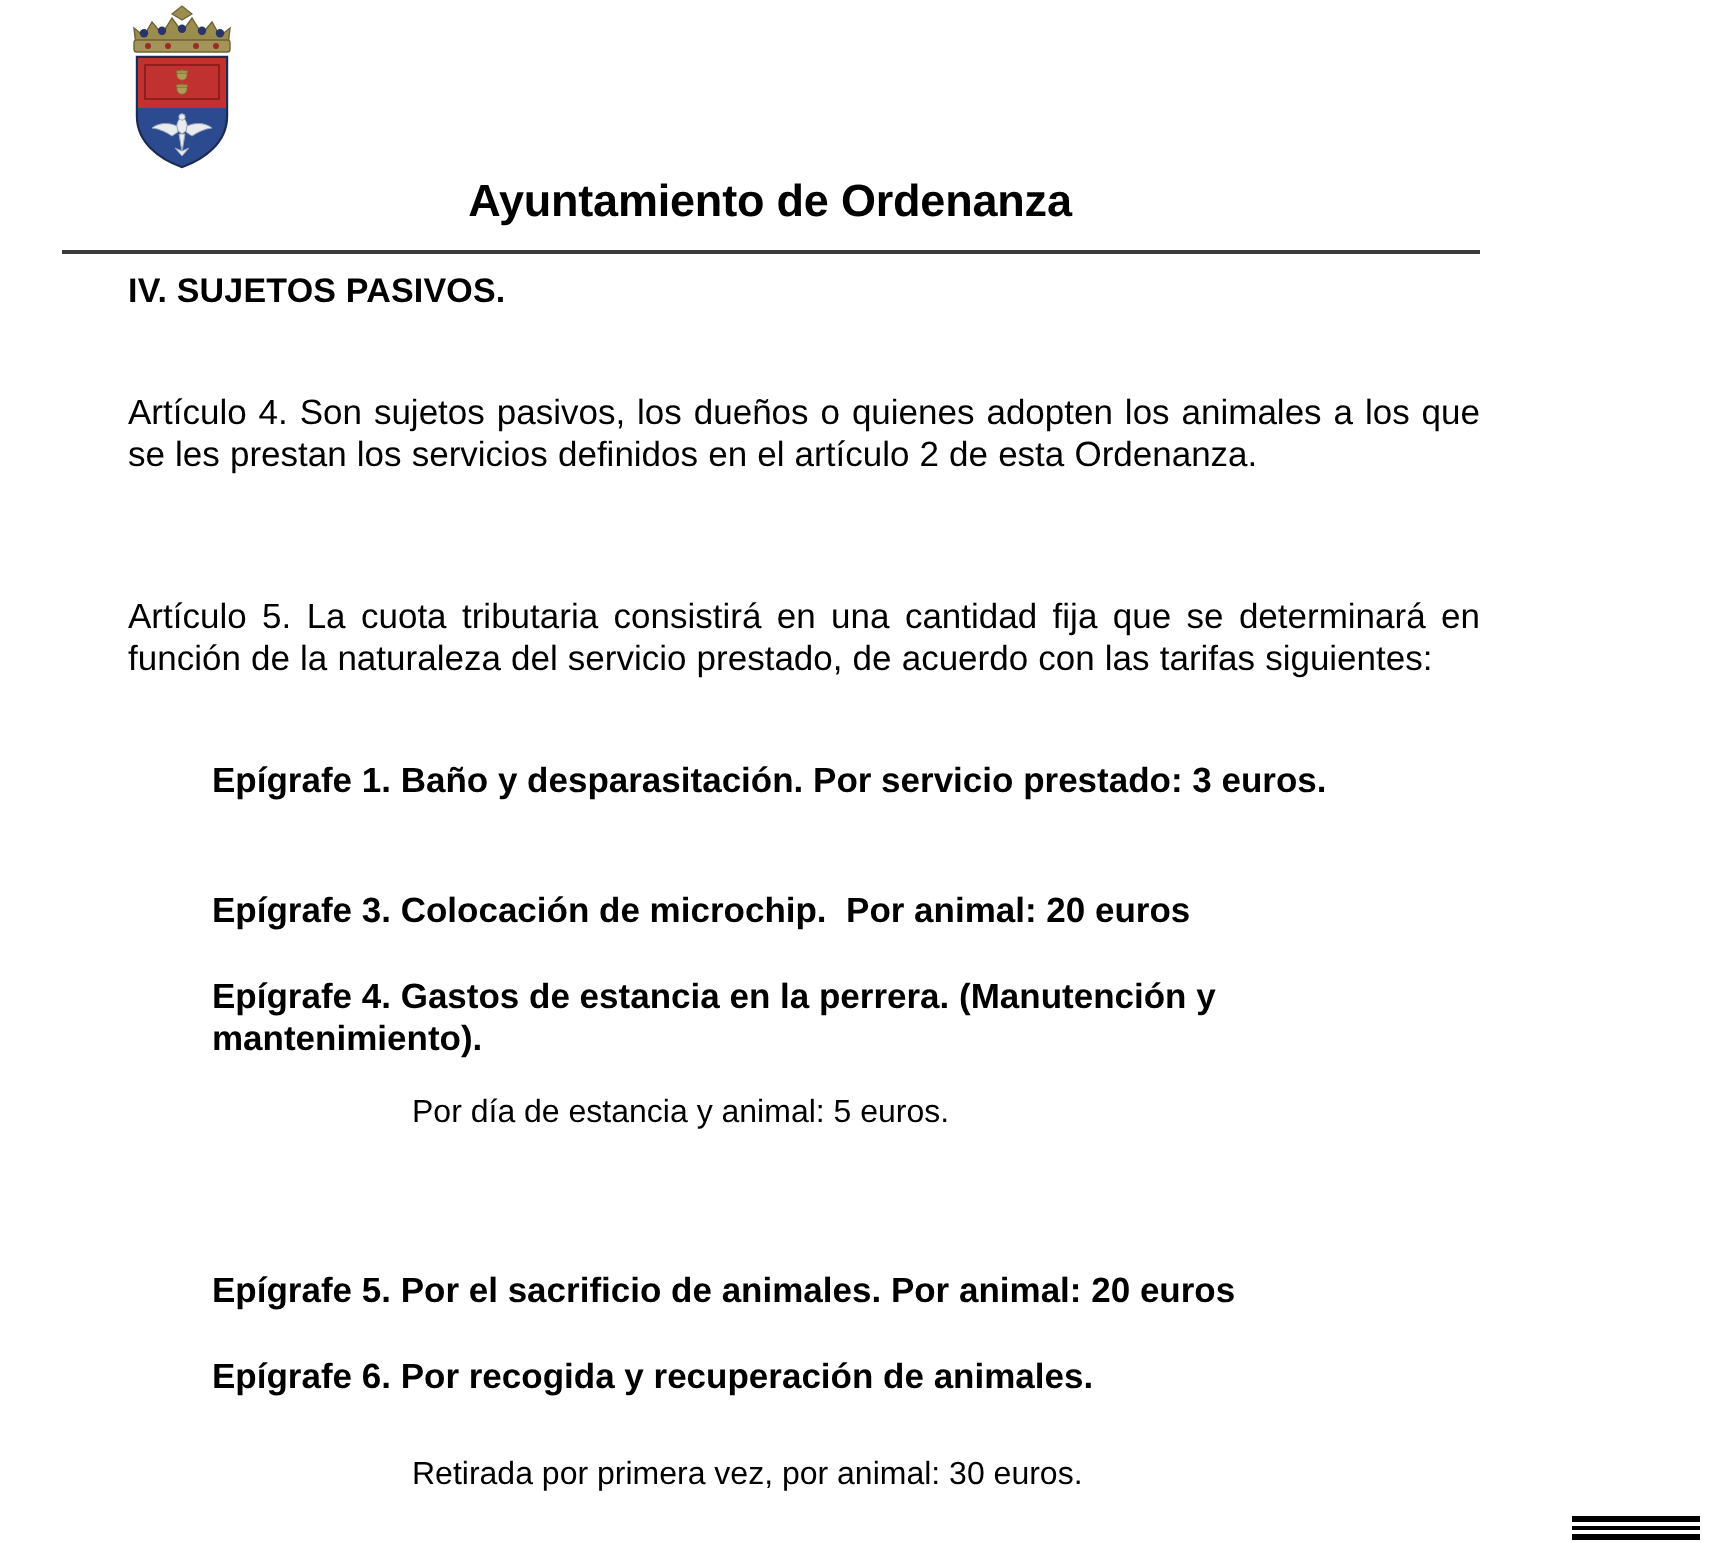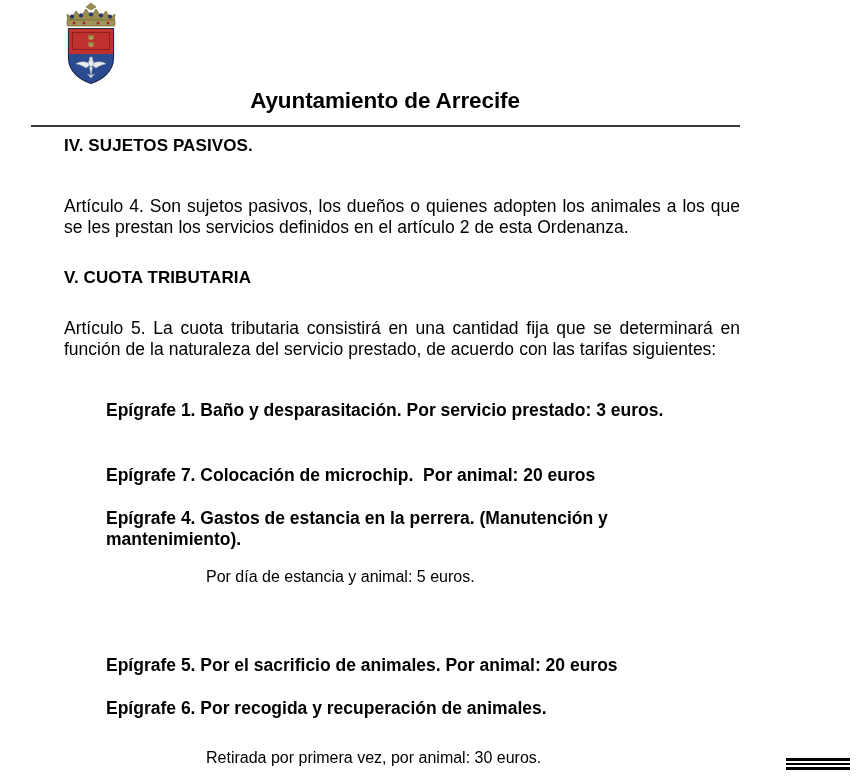--- a/index.html
+++ b/index.html
@@ -154,47 +154,46 @@
           <path d="M35.5 61 C40 59 45 59.5 48 62 C44 62.5 41 64 38 66 L35 64 Z"></path>
           <path d="M31.5 65 L33 74 L34.5 65 Z"></path>
           <path d="M29.5 72 L33 76 L36.5 72 L33 73.5 Z"></path>
           <circle cx="33" cy="56.5" r="1.6"></circle>
         </g>
       </g>
     </g>
   </svg>
 </div>
 
-<div id="doc-title">Ayuntamiento de Arrecife</div>
+<div id="doc-title">Ayuntamiento de Ordenanza</div>
 <div id="title-rule"></div>
 
 <div id="content">
 
   <div class="section-heading">IV. SUJETOS PASIVOS.</div>
 
   <div class="sp-40"></div>
 
   <div class="para">Artículo 4. Son sujetos pasivos, los dueños o quienes adopten los animales a los que se les prestan los servicios definidos en el artículo 2 de esta Ordenanza.</div>
 
   <div class="sp-30"></div>
 
-  <div class="section-heading">V. CUOTA TRIBUTARIA</div>
 
   <div class="sp-30"></div>
 
   <div class="para">Artículo 5. La cuota tributaria consistirá en una cantidad fija que se determinará en función de la naturaleza del servicio prestado, de acuerdo con las tarifas siguientes:</div>
 
   <div class="sp-40"></div>
 
   <div class="epi">Epígrafe 1. Baño y desparasitación. Por servicio prestado: 3 euros.</div>
   <div class="sp-22"></div>
 
   <div class="sp-22"></div>
 
-  <div class="epi">Epígrafe 7. Colocación de microchip.  Por animal: 20 euros</div>
+  <div class="epi">Epígrafe 3. Colocación de microchip.  Por animal: 20 euros</div>
   <div class="sp-22"></div>
 
   <div class="epi">Epígrafe 4. Gastos de estancia en la perrera. (Manutención y mantenimiento).</div>
   <div class="epi-sub">Por día de estancia y animal: 5 euros.</div>
 
   <div class="sp-52"></div>
 
   <div class="epi">Epígrafe 5. Por el sacrificio de animales. Por animal: 20 euros</div>
   <div class="sp-22"></div>
 

